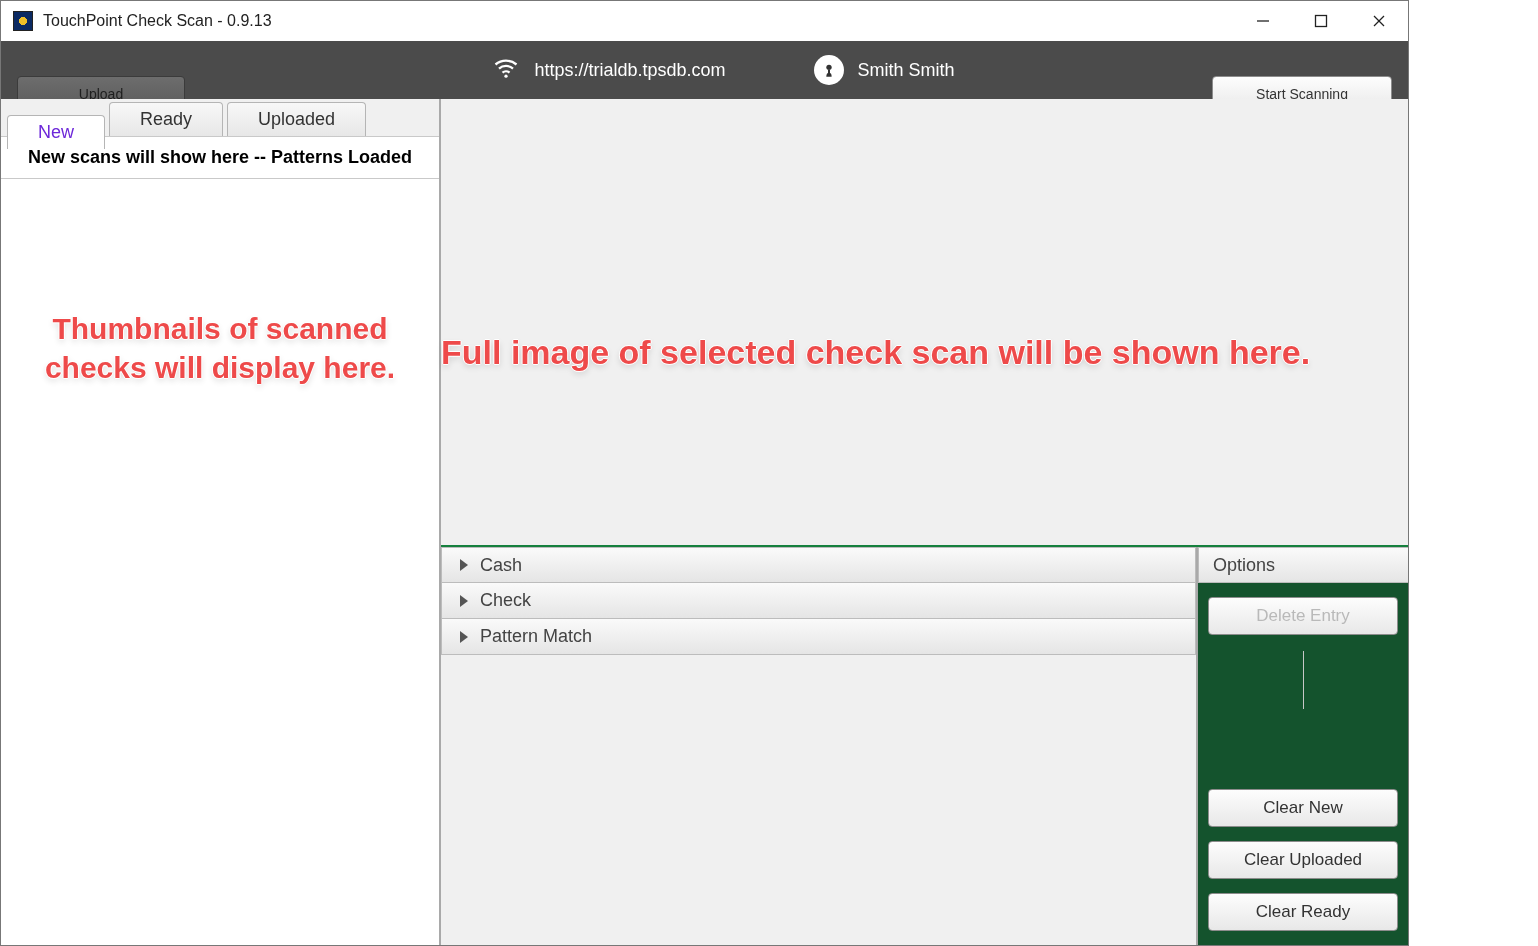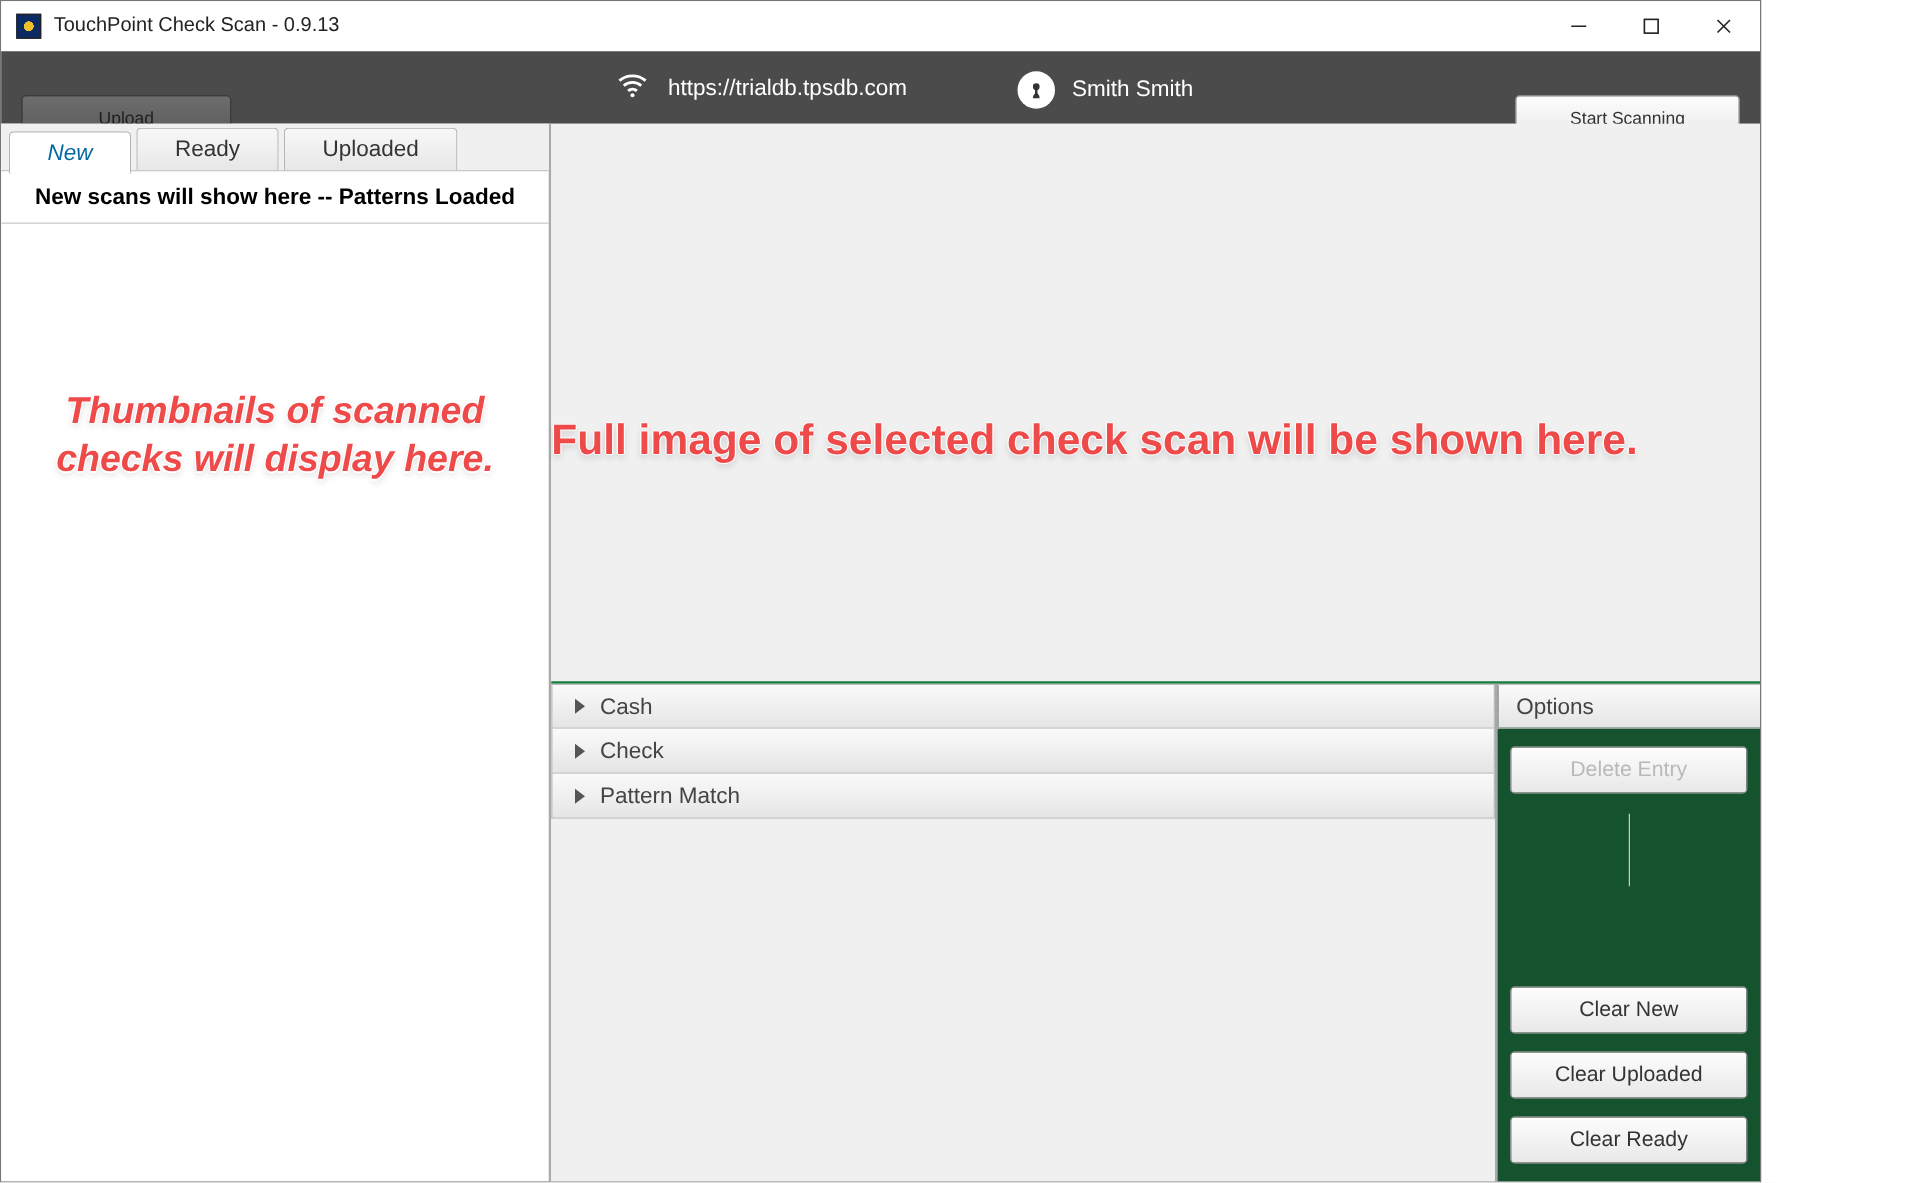--- a/index.html
+++ b/index.html
@@ -17,36 +17,36 @@
   .winbtn svg { stroke:#222; stroke-width:1.3; fill:none; }
 
   
   .toolbar { height: 58px; background:#4b4b4b; display:flex; align-items:center; padding: 0 16px; gap: 0; }
   .btn { display:inline-flex; align-items:center; justify-content:center; height:36px; border:1px solid #8c8c8c; border-radius:4px; background: linear-gradient(#fdfdfd,#e8e8e8); color:#333; font-size:14px; cursor:pointer;margin-top:48px; }
   .btn.dark { background: linear-gradient(#6d6d6d,#5a5a5a); color:#222; border-color:#3b3b3b; }
   .btn.dark.disabled { color:#1f1f1f; opacity:1; }
   .btn.disabled { color:#b9b9b9; cursor:default; }
   #upload-btn { width: 168px; }
   #startscan-btn { width: 180px; }
-  .toolbar-center { flex:1; display:flex; align-items:flex-end; justify-content:center; gap: 88px; color:#fff; }
+  .toolbar-center { flex:1; display:flex; align-items:center; justify-content:center; gap: 88px; color:#fff; }
   .url-block, .user-block { display:flex; align-items:center; gap:14px; font-size:18px; color:#fff; }
   .url-block { margin-left: 90px; }
   .user-block { margin-right: 40px; }
   .wifi-icon svg { width:28px; height:28px; }
   .avatar { width:30px; height:30px; border-radius:50%; background:#fff; display:flex; align-items:center; justify-content:center; }
   .avatar svg { width:16px; height:18px; fill:#333; }
 
   
   .body { flex:1; display:flex; min-height:0; }
   .left-pane { width: 440px; border-right:2px solid #a9a9a9; display:flex; flex-direction:column; background:#fff; }
   .tabs { display:flex; background:#f0f0f0; height:38px; align-items:flex-end; padding-left:6px; gap:4px; border-bottom:1px solid #c9c9c9; }
   .tab { height:34px; padding: 0 30px; border:1px solid #b5b5b5; border-bottom:none; border-top-left-radius:4px; border-top-right-radius:4px; background: linear-gradient(#f8f8f8,#e7e7e7); font-size:18px; color:#333; display:flex; align-items:center; cursor:pointer; }
-  .tab.active { background:#fff; color:#0369a1; font-weight:400; position:relative; top:3px;font-style:italic; }
+  .tab.active { background:#fff; color:#6d28d9; font-weight:400; position:relative; top:13px; }
   .status-row { height:42px; display:flex; align-items:center; justify-content:center; font-weight:700; font-size:18px; border-bottom:1px solid #c9c9c9; }
-  .thumb-area { flex:1; display:flex; align-items:flex-start; justify-content:flex-end; padding-top:130px;font-style:italic; }
+  .thumb-area { flex:1; display:flex; align-items:flex-start; justify-content:flex-end; padding-top:130px; }
   .annot { font-size:30px; font-weight:600; color:#ee4a4a; text-align:center; line-height:1.3; text-shadow: 0 1px 0 #fff, 1px 0 0 #fff, -1px 0 0 #fff, 0 -1px 0 #fff, 0 3px 6px rgba(0,0,0,0.15); }
 
   .right-pane { flex:1; display:flex; flex-direction:column; background:#f0f0f0; }
   .preview { height: 448px; display:flex; align-items:center; justify-content:flex-start; border-bottom:2px solid #15803d; }
   .preview .annot { font-size:34px; padding-top: 60px;}
   
   .detail-row-wrap { display:flex; flex:1; min-height:0; }
   .accordion { flex:1; border-right:2px solid #a9a9a9; display:flex; flex-direction:column; }
   .acc-item { height:36px; display:flex; align-items:center; gap:12px; padding-left:18px; border:1px solid #bcbcbc; border-top:none; background: linear-gradient(#fafafa,#e5e5e5); font-size:18px; color:#444; cursor:pointer; }
   .acc-item:first-child { border-top:1px solid #bcbcbc; }

